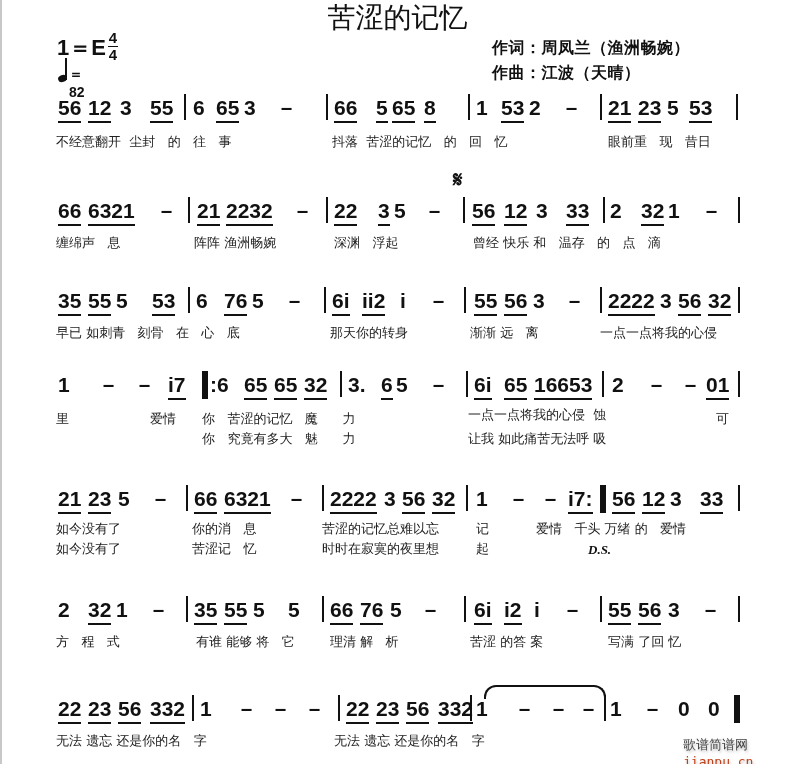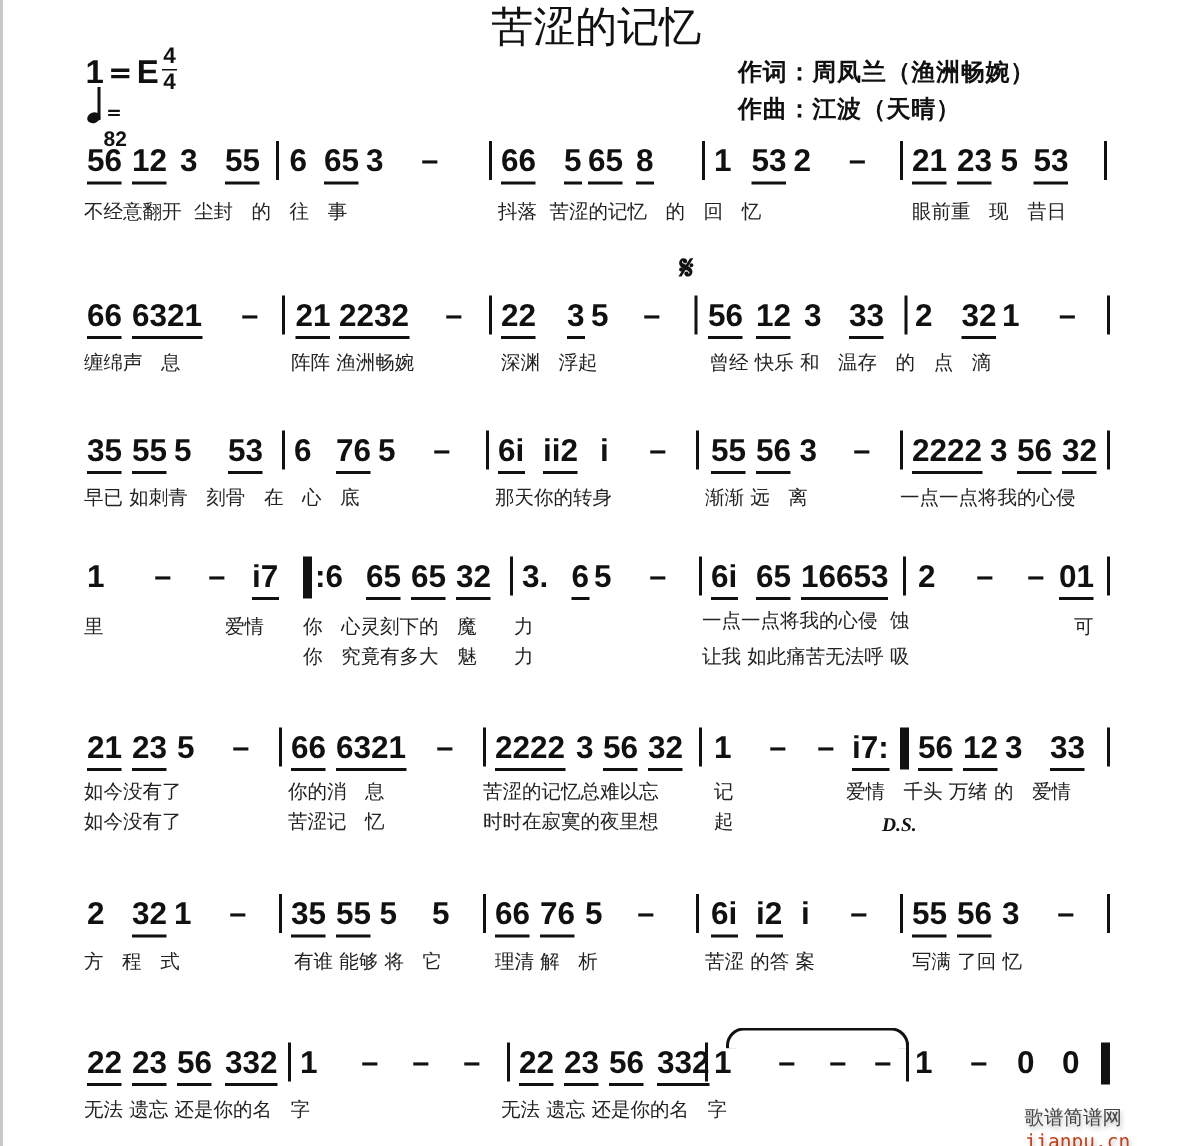--- a/index.html
+++ b/index.html
@@ -182,21 +182,21 @@
     <span class="cell ul1" style="left:478px">16653</span>
     <span class="barline" style="left:546px"></span>
     <span class="cell" style="left:556px">2</span>
     <span class="cell" style="left:590px">－</span>
     <span class="cell" style="left:624px">－</span>
     <span class="cell ul1" style="left:650px">01</span>
     <span class="barline" style="left:682px"></span>
   </div>
   <div class="lyr" style="left:56px;top:38px">里</div>
   <div class="lyr" style="left:150px;top:38px">爱情</div>
-  <div class="lyr" style="left:202px;top:38px">你   心灵刻下的   魔      力</div>
+  <div class="lyr" style="left:202px;top:38px">你   苦涩的记忆   魔      力</div>
   <div class="lyr" style="left:468px;top:34px">一点一点将我的心侵  蚀</div>
   <div class="lyr" style="left:716px;top:38px">可</div>
   <div class="lyr" style="left:202px;top:58px">你   究竟有多大   魅      力</div>
   <div class="lyr" style="left:468px;top:58px">让我 如此痛苦无法呼 吸</div>
 </div>
 
 <div class="row" style="top:487px">
   <div class="notes">
     <span class="cell ul1" style="left:2px">21</span>
     <span class="cell ul1" style="left:32px">23</span>
@@ -220,21 +220,21 @@
     <span class="cell ul1" style="left:556px">56</span>
     <span class="cell ul1" style="left:586px">12</span>
       <span class="cell" style="left:614px">3</span>
     <span class="cell ul1" style="left:644px">33</span>
     <span class="barline" style="left:682px"></span>
   </div>
   <div class="lyr" style="left:56px;top:34px">如今没有了</div>
   <div class="lyr" style="left:192px;top:34px">你的消   息</div>
   <div class="lyr" style="left:322px;top:34px">苦涩的记忆总难以忘</div>
   <div class="lyr" style="left:476px;top:34px">记</div>
-  <div class="lyr" style="left:564px;top:34px">爱情   千头 万绪 的   爱情</div>
+  <div class="lyr" style="left:536px;top:34px">爱情   千头 万绪 的   爱情</div>
   <div class="lyr" style="left:56px;top:54px">如今没有了</div>
   <div class="lyr" style="left:192px;top:54px">苦涩记   忆</div>
   <div class="lyr" style="left:322px;top:54px">时时在寂寞的夜里想</div>
   <div class="lyr" style="left:476px;top:54px">起</div>
   <div class="ds" style="left:588px;top:55px">D.S.</div>
 </div>
 
 <div class="row" style="top:598px">
   <div class="notes">
     <span class="cell" style="left:2px">2</span>

